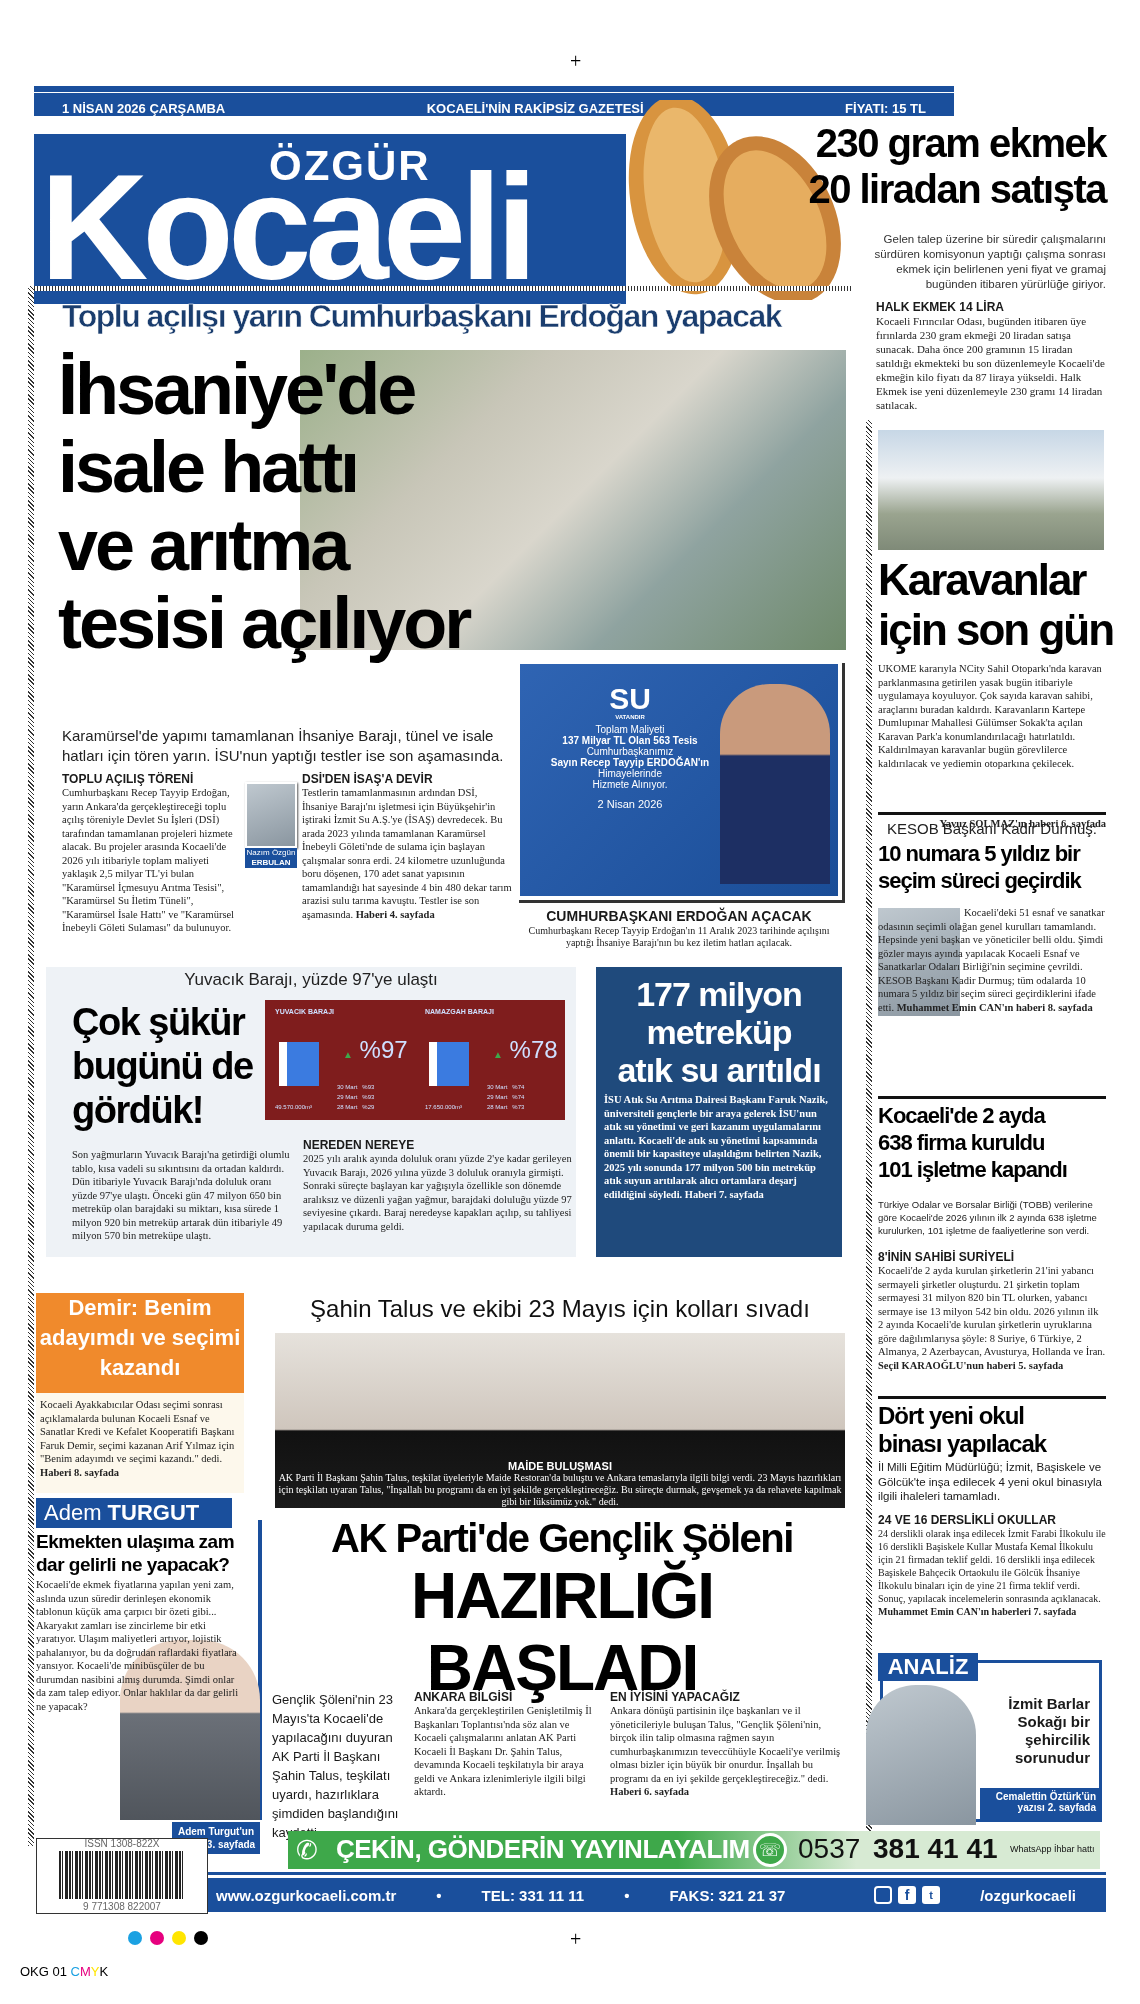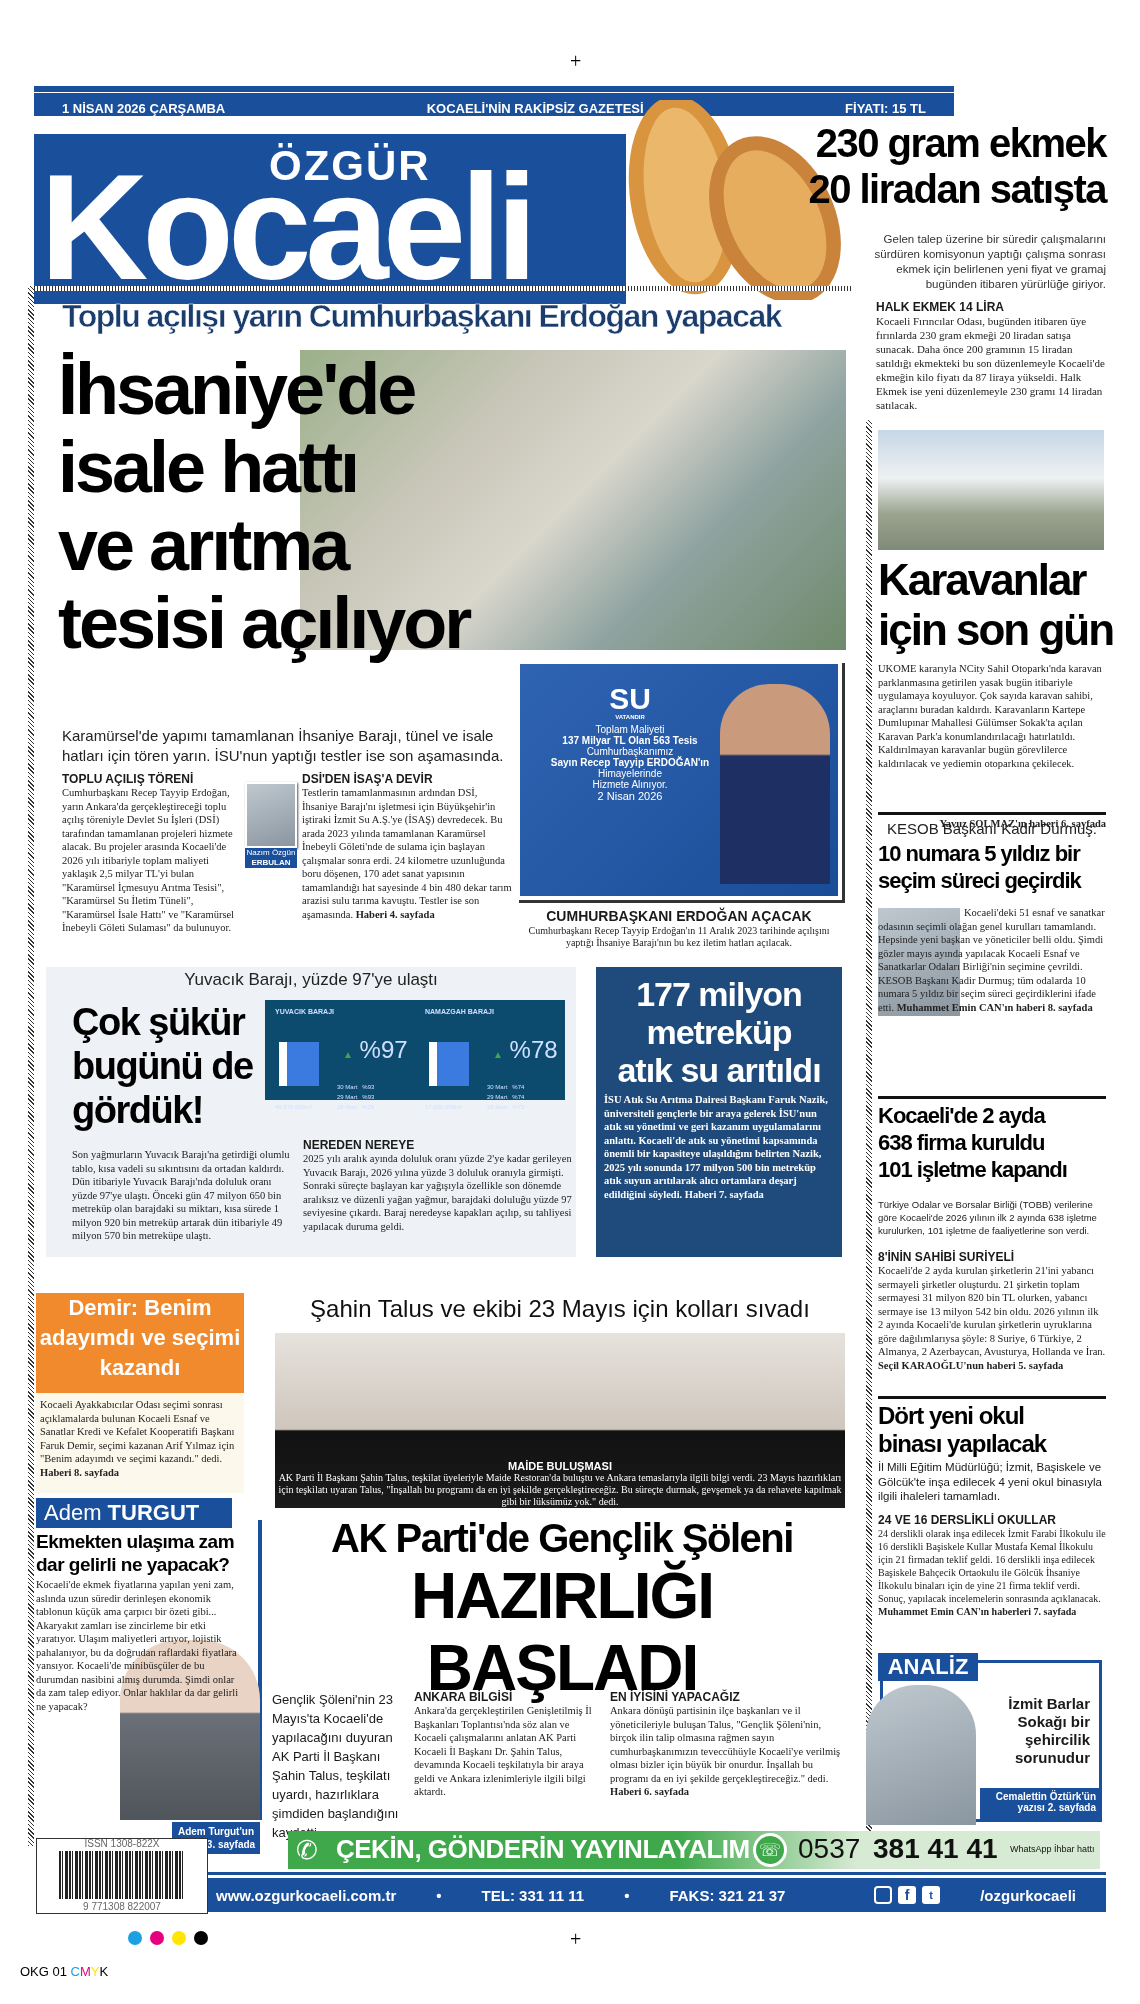--- a/index.html
+++ b/index.html
@@ -19,21 +19,21 @@
 .sub{font-family:"Liberation Sans",sans-serif;font-weight:bold;font-size:12px;color:#1a1a1a}
 .body{font-size:11px;line-height:14px;color:#222}
 .hatch{position:absolute;left:28px;top:286px;width:6px;height:1560px;background:repeating-linear-gradient(45deg,#333 0 1px,#fff 1px 3px)}
 .hatch2{position:absolute;left:866px;top:420px;width:6px;height:1420px;background:repeating-linear-gradient(45deg,#333 0 1px,#fff 1px 3px)}
 .hatchTop{position:absolute;left:34px;top:286px;width:818px;height:5px;background:repeating-linear-gradient(90deg,#333 0 1px,#fff 1px 3px)}
 .kicker{left:62px;top:298px;font-family:"Liberation Sans",sans-serif;font-weight:900;font-size:32px;color:#1a3d6e;letter-spacing:-1.5px;-webkit-text-stroke:0.5px #fff}
 .mainphoto{left:300px;top:350px;width:546px;height:300px;background:linear-gradient(135deg,#9bb08a 0%,#c8c6b8 30%,#d9d6cc 50%,#8fa3a0 70%,#6f8a6b 100%)}
 .mainhead{left:58px;top:350px;font-family:"Liberation Sans",sans-serif;font-weight:900;font-size:72px;line-height:78px;letter-spacing:-3px;color:#000}
 .su-poster{left:516px;top:660px;width:326px;height:240px;background:linear-gradient(135deg,#2f64b3,#1a4d97);border:4px solid #fff;box-shadow:3px 3px 0 #333;color:#fff;text-align:center;font-family:"Liberation Sans",sans-serif}
 .dam-box{left:46px;top:967px;width:530px;height:290px;background:#eef2f6}
-.dam-panel{left:265px;top:1000px;width:300px;height:100px;background:#0c4a6e;color:#cfe0ff;font-family:"Liberation Sans",sans-serif}
+.dam-panel{left:265px;top:1000px;width:300px;height:120px;background:#7f1d1d;color:#cfe0ff;font-family:"Liberation Sans",sans-serif}
 .waste{left:596px;top:967px;width:246px;height:290px;background:#1f4a7c;color:#fff}
 .orange{left:36px;top:1293px;width:208px;height:100px;background:#f08a2c;color:#fff;text-align:center;font-family:"Liberation Sans",sans-serif;font-weight:900;font-size:22px;line-height:30px}
 .cream{left:36px;top:1393px;width:208px;height:100px;background:#fdf8ec}
 .adem-tag{left:36px;top:1498px;width:196px;height:30px;background:#1a4f9c;color:#fff;font-family:"Liberation Sans",sans-serif;font-size:22px;line-height:30px;padding-left:8px}
 .green-band{left:288px;top:1831px;width:812px;height:38px;background:linear-gradient(90deg,#3ea84a 0%,#3ea84a 48%,#d7ead3 70%,#d7ead3 100%)}
 .footer{left:186px;top:1878px;width:920px;height:34px;background:#1a4f9c;color:#fff;font-family:"Liberation Sans",sans-serif;font-weight:bold;font-size:15px;display:flex;align-items:center;padding:0 30px;gap:40px}
 .footer:before{content:"";position:absolute;left:0;right:0;top:-6px;height:3px;background:#1a4f9c}
 .photo{background:linear-gradient(160deg,#bfc8cf,#8a96a0)}
 .hr{position:absolute;height:3px;background:#111}
 </style>
@@ -102,21 +102,21 @@
 <div class="abs su-poster">
   <div style="position:absolute;left:20px;top:20px;width:180px">
     <div style="font-weight:900;font-size:30px;line-height:30px">SU</div>
     <div style="font-size:6px;font-weight:bold">VATANDIR</div>
     <div style="font-size:10px;margin-top:4px">Toplam Maliyeti</div>
     <div style="font-size:10px;font-weight:bold">137 Milyar TL Olan 563 Tesis</div>
     <div style="font-size:10px">Cumhurbaşkanımız</div>
     <div style="font-size:10px;font-weight:bold">Sayın Recep Tayyip ERDOĞAN'ın</div>
     <div style="font-size:10px">Himayelerinde</div>
     <div style="font-size:10px">Hizmete Alınıyor.</div>
-    <div style="font-size:11px;">2 Nisan 2026</div>
+    <div style="font-size:11px;margin-top:8px">2 Nisan 2026</div>
   </div>
   <div class="photo" style="position:absolute;right:8px;top:20px;width:110px;height:200px;border-radius:50px 50px 0 0;background:linear-gradient(180deg,#c99a7c 0%,#c99a7c 35%,#1d2f63 36%,#1d2f63 100%)"></div>
 </div>
 <div class="abs cond" style="left:516px;top:908px;width:326px;text-align:center;font-weight:bold;font-size:14px">CUMHURBAŞKANI ERDOĞAN AÇACAK</div>
 <div class="abs body" style="left:516px;top:925px;width:326px;text-align:center;font-size:10px;line-height:12px">Cumhurbaşkanı Recep Tayyip Erdoğan'ın 11 Aralık 2023 tarihinde açılışını yaptığı İhsaniye Barajı'nın bu kez iletim hatları açılacak.</div>
 
 <div class="abs dam-box"></div>
 <div class="abs cond" style="left:46px;top:970px;width:530px;text-align:center;font-size:17px;color:#222">Yuvacık Barajı, yüzde 97'ye ulaştı</div>
 <div class="abs cond" style="left:72px;top:1000px;font-weight:900;font-size:38px;line-height:44px;letter-spacing:-1.5px;color:#000">
   <div>Çok şükür</div>

